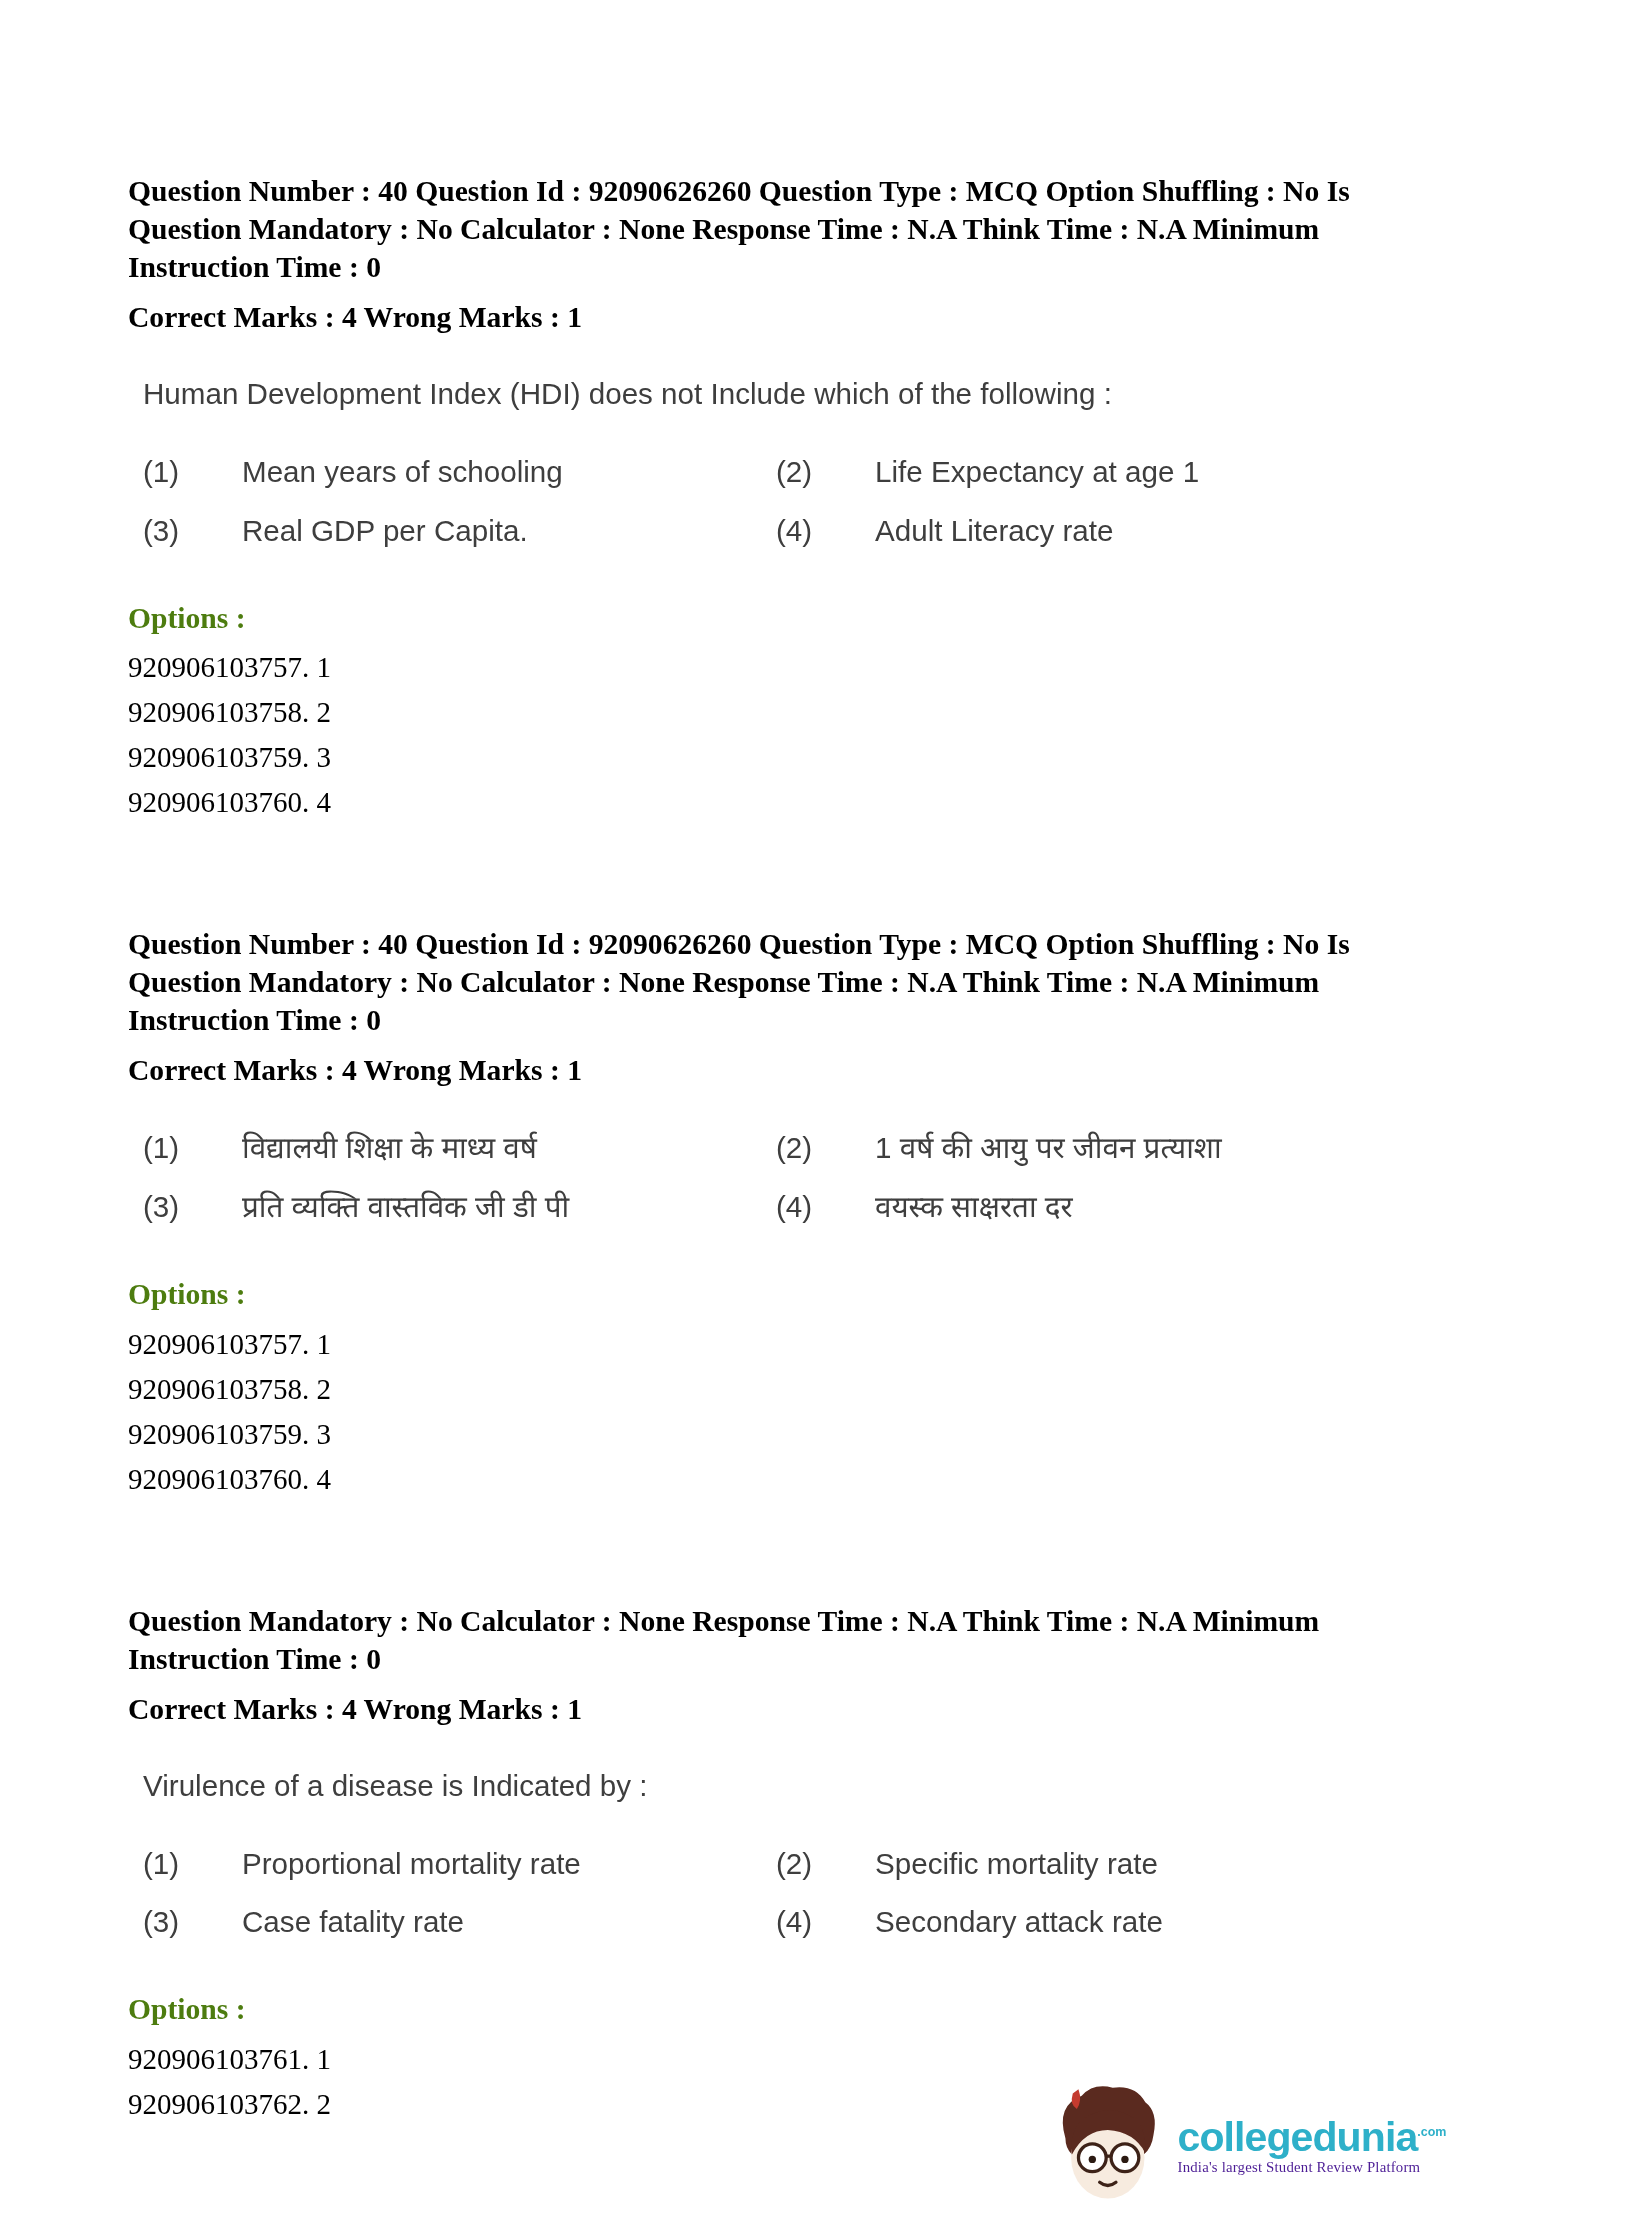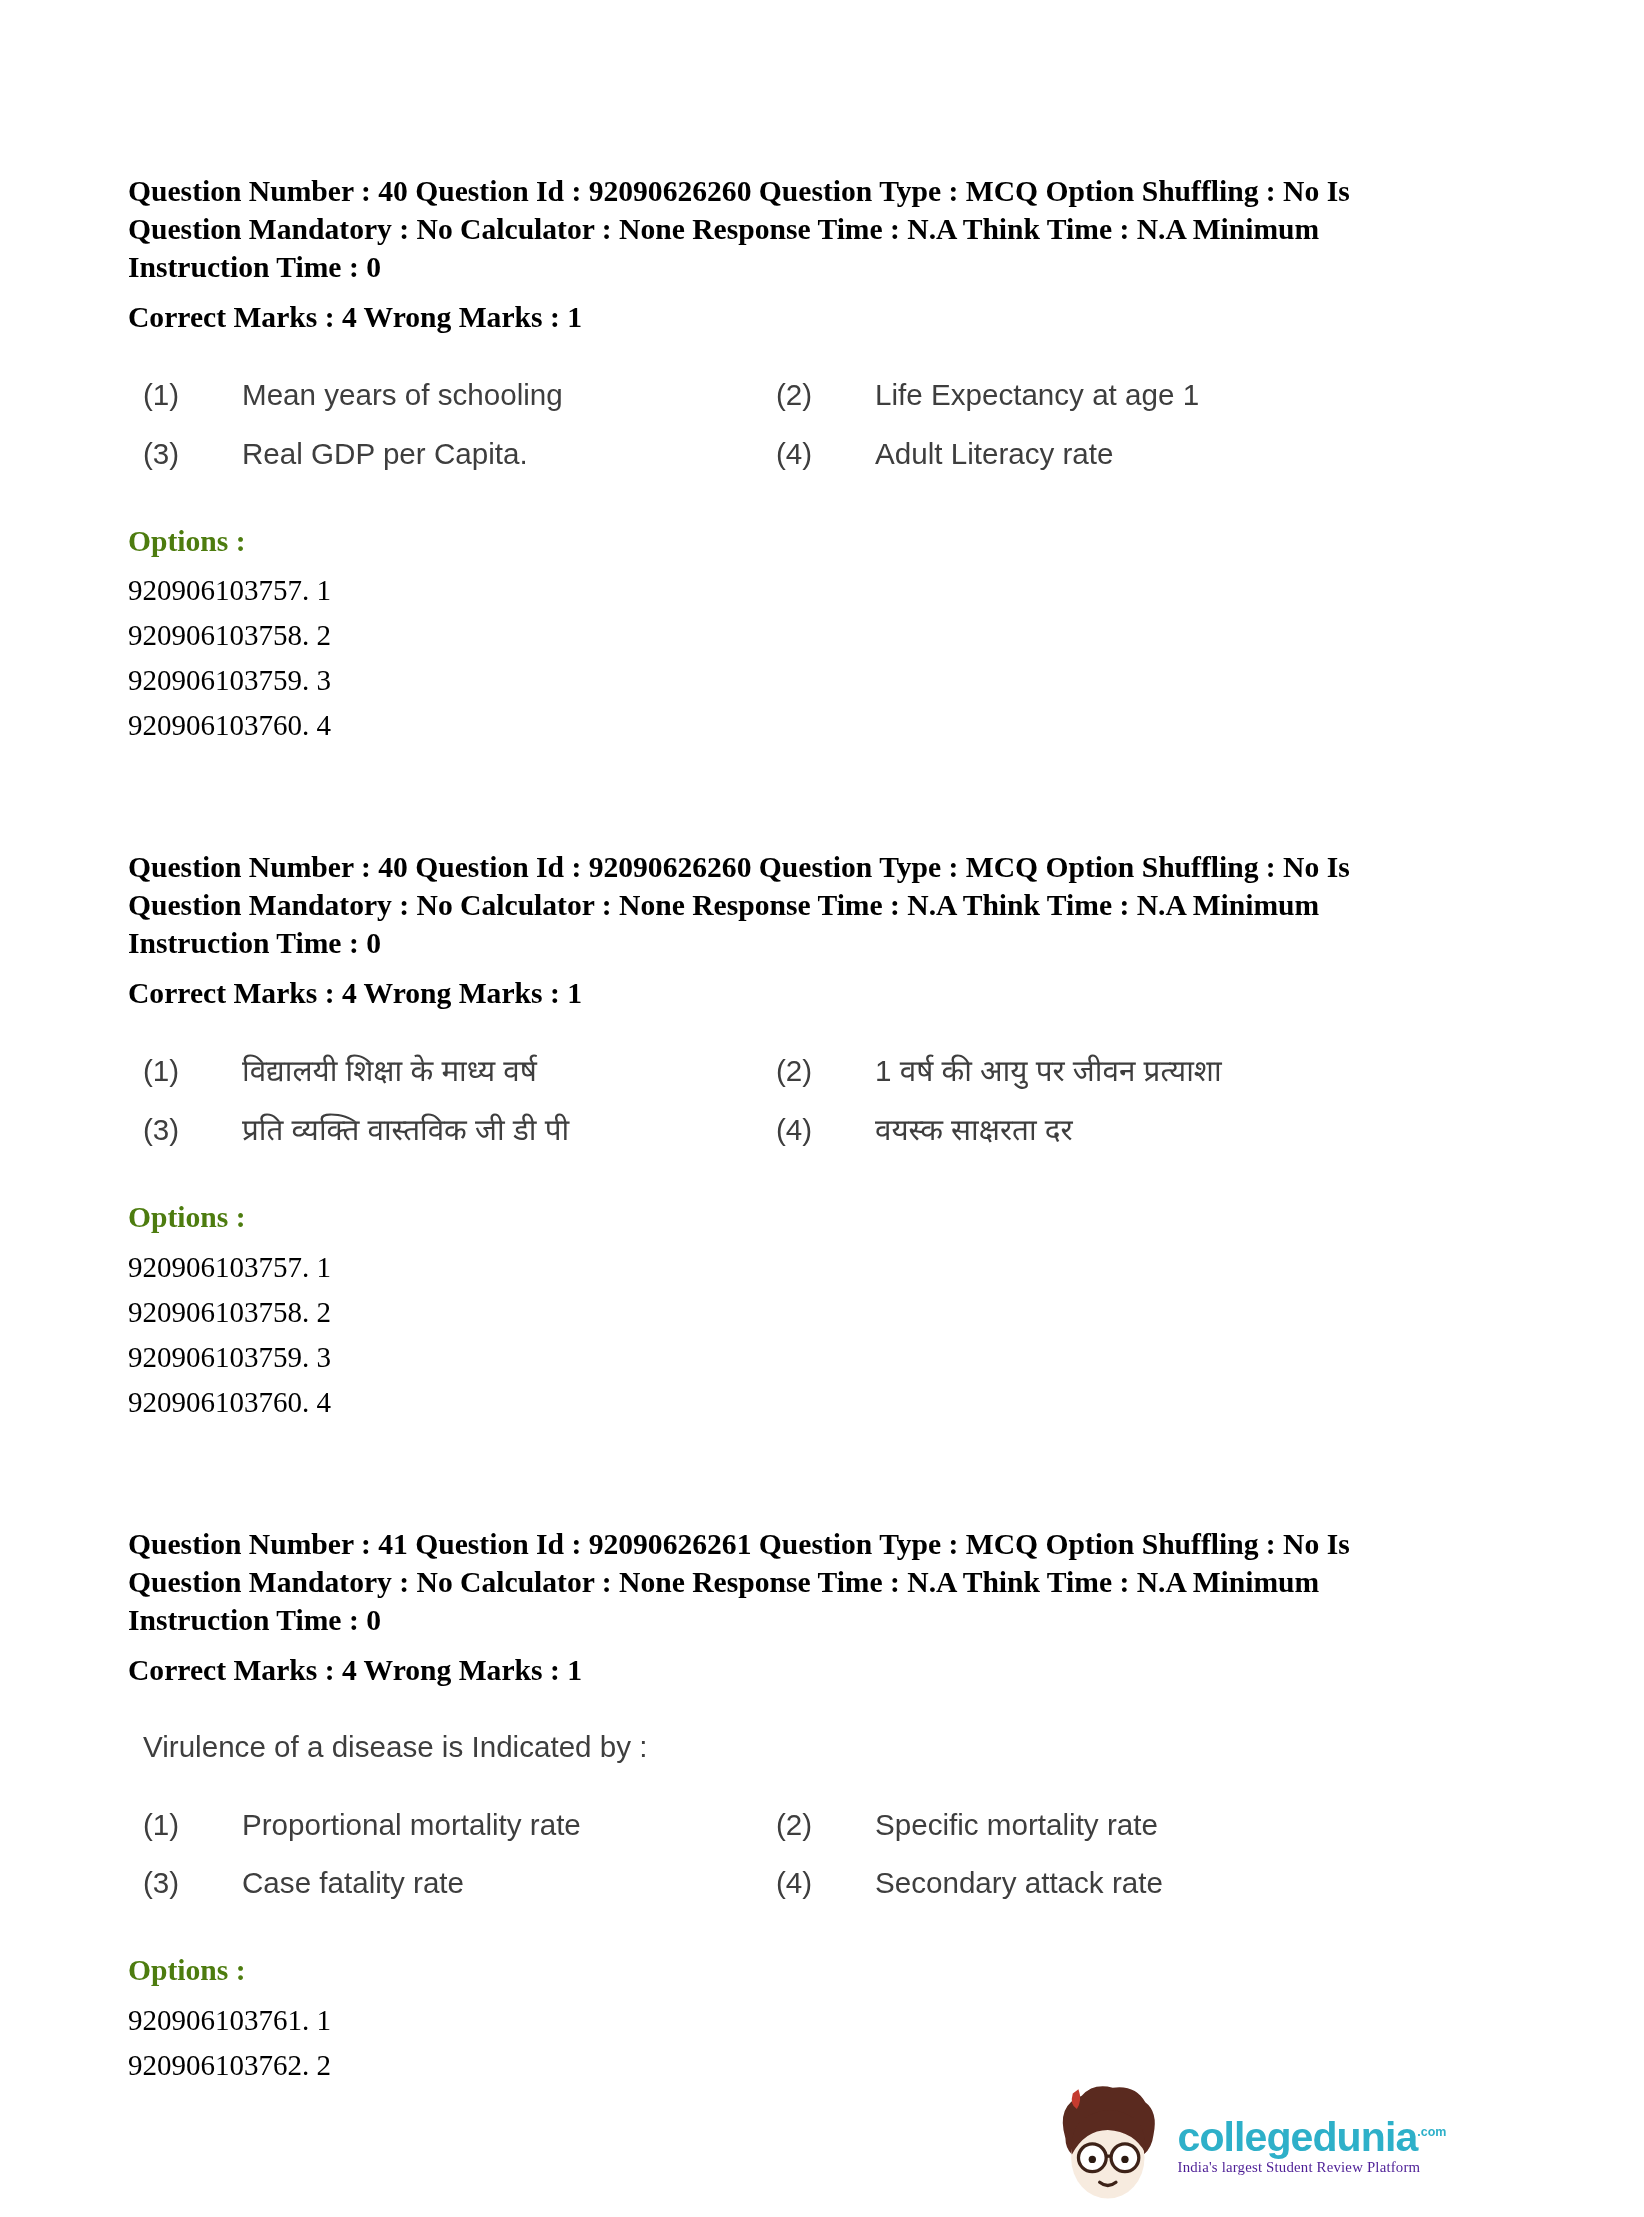--- a/index.html
+++ b/index.html
@@ -106,20 +106,21 @@
 <div class="page">
   <div class="content">
 
     <section class="question-block">
       <div class="q-header">
         <div>Question Number : 40 Question Id : 92090626260 Question Type : MCQ Option Shuffling : No Is</div>
         <div>Question Mandatory : No Calculator : None Response Time : N.A Think Time : N.A Minimum</div>
         <div>Instruction Time : 0</div>
       </div>
       <div class="q-marks">Correct Marks : 4 Wrong Marks : 1</div>
+      <div class="q-text">Human Development Index (HDI) does not Include which of the following :</div>
       <div class="choices">
         <div class="choice">
           <span class="choice-num">(1)</span>
           <span class="choice-text">Mean years of schooling</span>
         </div>
         <div class="choice">
           <span class="choice-num">(2)</span>
           <span class="choice-text">Life Expectancy at age 1</span>
         </div>
         <div class="choice">
@@ -169,21 +170,20 @@
       <div class="option-ids">
         <div>920906103757. 1</div>
         <div>920906103758. 2</div>
         <div>920906103759. 3</div>
         <div>920906103760. 4</div>
       </div>
     </section>
 
     <section class="question-block">
       <div class="q-header">
-        <div>Question Number : 41 Question Id : 92090626261 Question Type : MCQ Option Shuffling : No Is</div>
         <div>Question Mandatory : No Calculator : None Response Time : N.A Think Time : N.A Minimum</div>
         <div>Instruction Time : 0</div>
       </div>
       <div class="q-marks">Correct Marks : 4 Wrong Marks : 1</div>
       <div class="q-text">Virulence of a disease is Indicated by :</div>
       <div class="choices">
         <div class="choice">
           <span class="choice-num">(1)</span>
           <span class="choice-text">Proportional mortality rate</span>
         </div>

